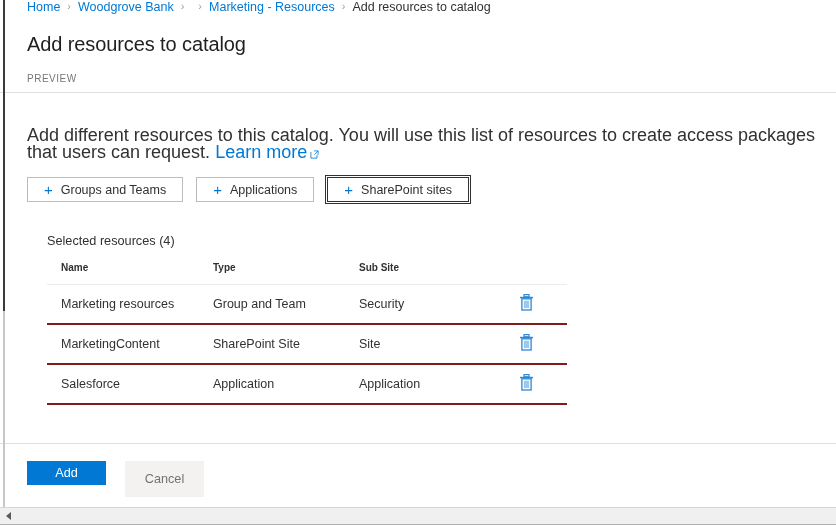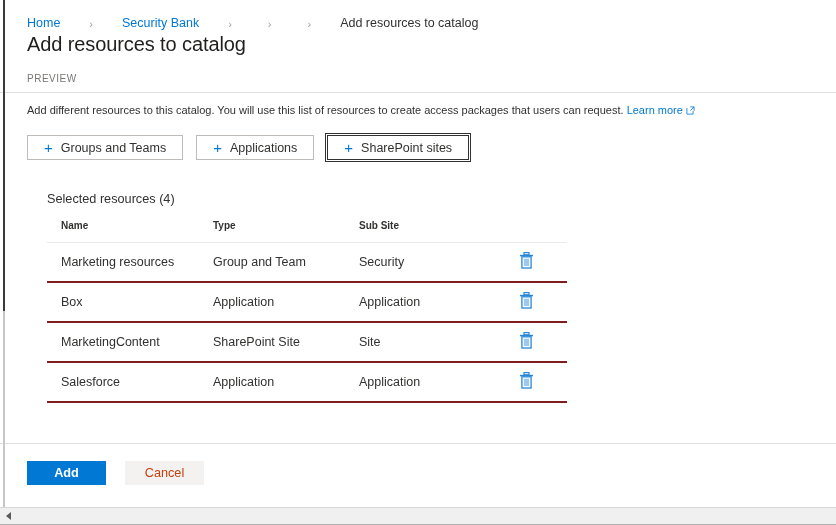--- a/index.html
+++ b/index.html
@@ -37,25 +37,24 @@
     height: 196px;
     background: #c8c6c4;
     z-index: 5;
   }
 
   
   .breadcrumb {
     height: 30px;
     padding-left: 27px;
     display: flex;
-    align-items: flex-end;
+    align-items: flex-start;
     font-size: 12.5px;
     background: #ffffff;
     flex: 0 0 auto;
-    gap: 22px;
   }
   .bc-link {
     color: #0078d4;
     cursor: pointer;
     white-space: nowrap;
   }
   .bc-current {
     color: #323130;
     white-space: nowrap;
   }
@@ -88,22 +87,22 @@
 
   
   .body {
     flex: 1 1 auto;
     padding: 0 0 0 27px;
     overflow: hidden;
     position: relative;
     background: #ffffff;
   }
   .intro {
-    margin-top: 9px;
-    font-size: 11px;
+    margin-top: 34px;
+    font-size: 18px;
     line-height: 17px;
     color: #323130;
   }
   .intro a {
     color: #0078d4;
     text-decoration: none;
     cursor: pointer;
   }
   .ext-icon {
     display: inline-block;
@@ -206,29 +205,29 @@
     background: #ffffff;
   }
   .footer-row { display: flex; gap: 19px; }
   .btn-primary {
     width: 79px;
     height: 24px;
     background: #0078d4;
     color: #ffffff;
     border: none;
     font-size: 12.7px;
-    font-weight: 700;
+    font-weight: 400;
     cursor: pointer;
     font-family: "Liberation Sans", sans-serif;
   }
   .btn-disabled {
     width: 79px;
-    height: 24px;
+    height: 36px;
     background: #f3f2f1;
-    color: #c2410c;
+    color: #737373;
     border: none;
     font-size: 12.7px;
     cursor: default;
     font-family: "Liberation Sans", sans-serif;
     text-align: center;
   }
 
   
   .hscroll {
     flex: 0 0 auto;
@@ -267,23 +266,24 @@
 <body>
 
 <div id="app">
 
   <div class="blade-edge"></div>
   <div class="blade-edge-light"></div>
 
   <nav class="breadcrumb">
     <span class="bc-link">Home</span>
     <span class="bc-sep">›</span>
-    <span class="bc-link">Security Bank</span>
+    <span class="bc-link">Woodgrove Bank</span>
     <span class="bc-sep">›</span>
     <span class="bc-sep">›</span>
+    <span class="bc-link">Marketing - Resources</span>
     <span class="bc-sep">›</span>
     <span class="bc-current">Add resources to catalog</span>
   </nav>
 
   <header class="header">
     <h1 class="page-title">Add resources to catalog</h1>
     <div class="page-subtitle">PREVIEW</div>
   </header>
 
   <main class="body">
@@ -321,35 +321,20 @@
           <th class="col-type">Type</th>
           <th class="col-subtype">Sub Site</th>
           <th class="col-action cell-action"></th>
         </tr>
       </thead>
       <tbody>
         <tr>
           <td>Marketing resources</td>
           <td>Group and Team</td>
           <td>Security</td>
-          <td class="cell-action">
-            <button class="trash-btn">
-              <span><svg width="15" height="17" viewBox="0 0 15 17">
-                    <rect x="5" y="0.6" width="5" height="2.2" fill="none" stroke="#2b88d8" stroke-width="1.2"></rect>
-                    <rect x="1" y="2.8" width="13" height="1.5" fill="#2b88d8"></rect>
-                    <rect x="2.9" y="4.8" width="9.2" height="11.2" fill="none" stroke="#2b88d8" stroke-width="1.3"></rect>
-                    <rect x="4.8" y="6.7" width="5.4" height="7.4" fill="#9dc9ee"></rect>
-                  </svg></span>
-            </button>
-          </td>
-        </tr>
-        <tr>
-          <td>Box</td>
-          <td>Application</td>
-          <td>Application</td>
           <td class="cell-action">
             <button class="trash-btn">
               <span><svg width="15" height="17" viewBox="0 0 15 17">
                     <rect x="5" y="0.6" width="5" height="2.2" fill="none" stroke="#2b88d8" stroke-width="1.2"></rect>
                     <rect x="1" y="2.8" width="13" height="1.5" fill="#2b88d8"></rect>
                     <rect x="2.9" y="4.8" width="9.2" height="11.2" fill="none" stroke="#2b88d8" stroke-width="1.3"></rect>
                     <rect x="4.8" y="6.7" width="5.4" height="7.4" fill="#9dc9ee"></rect>
                   </svg></span>
             </button>
           </td>

